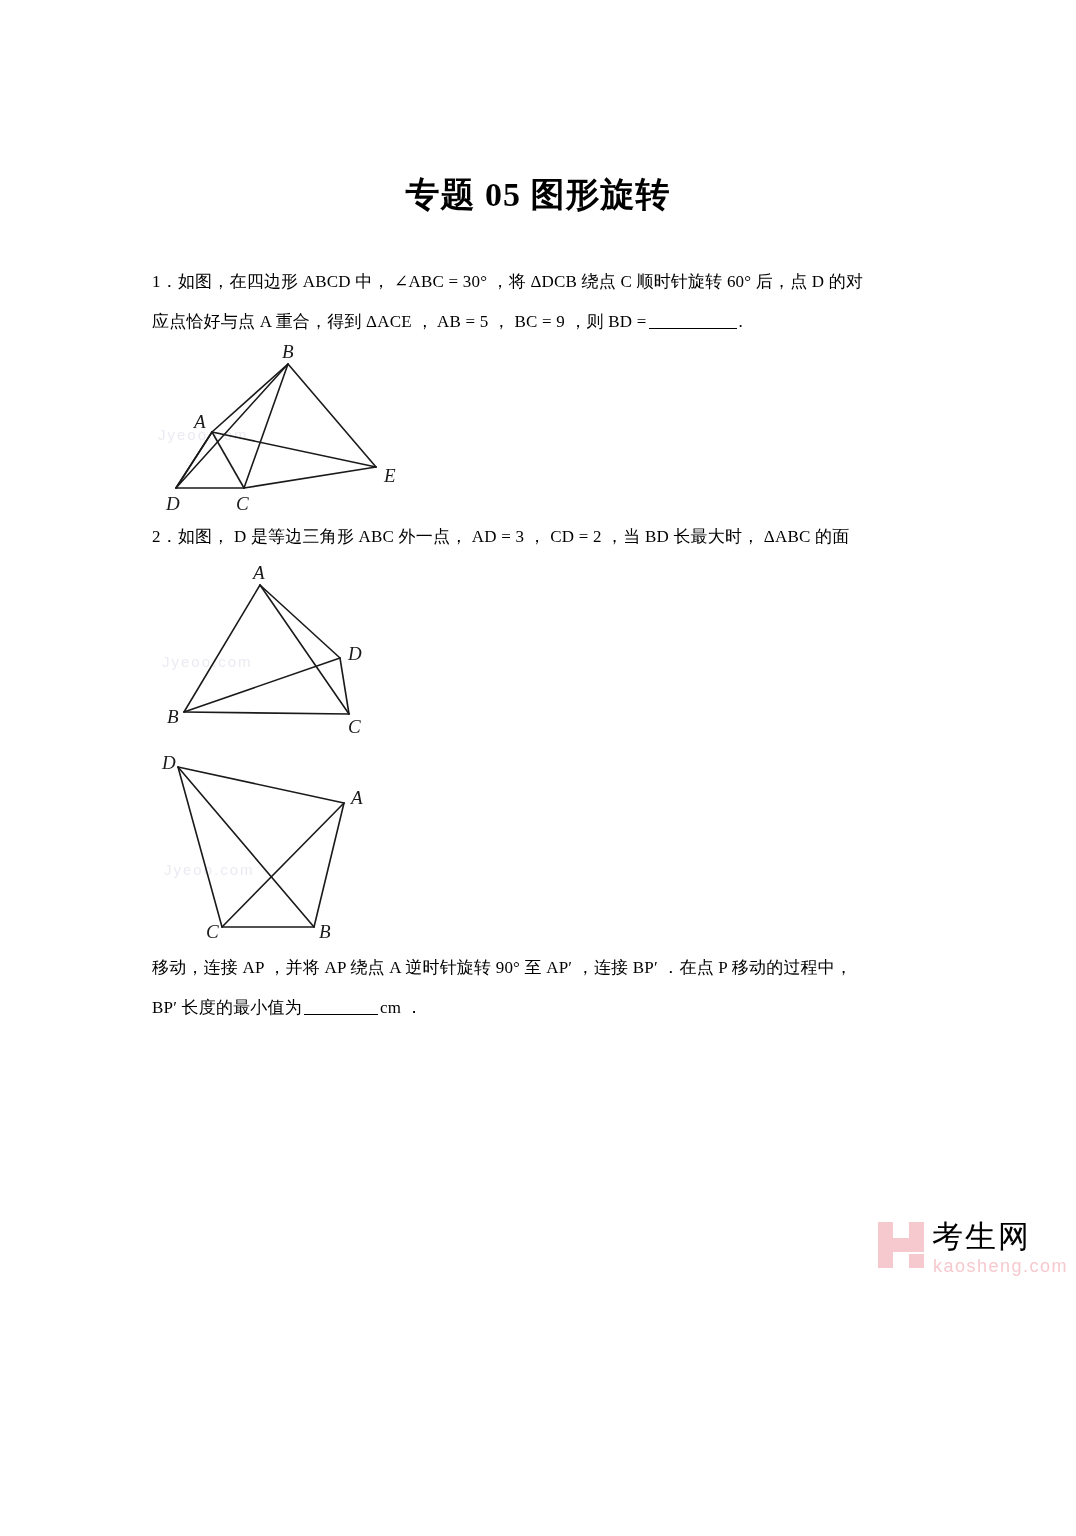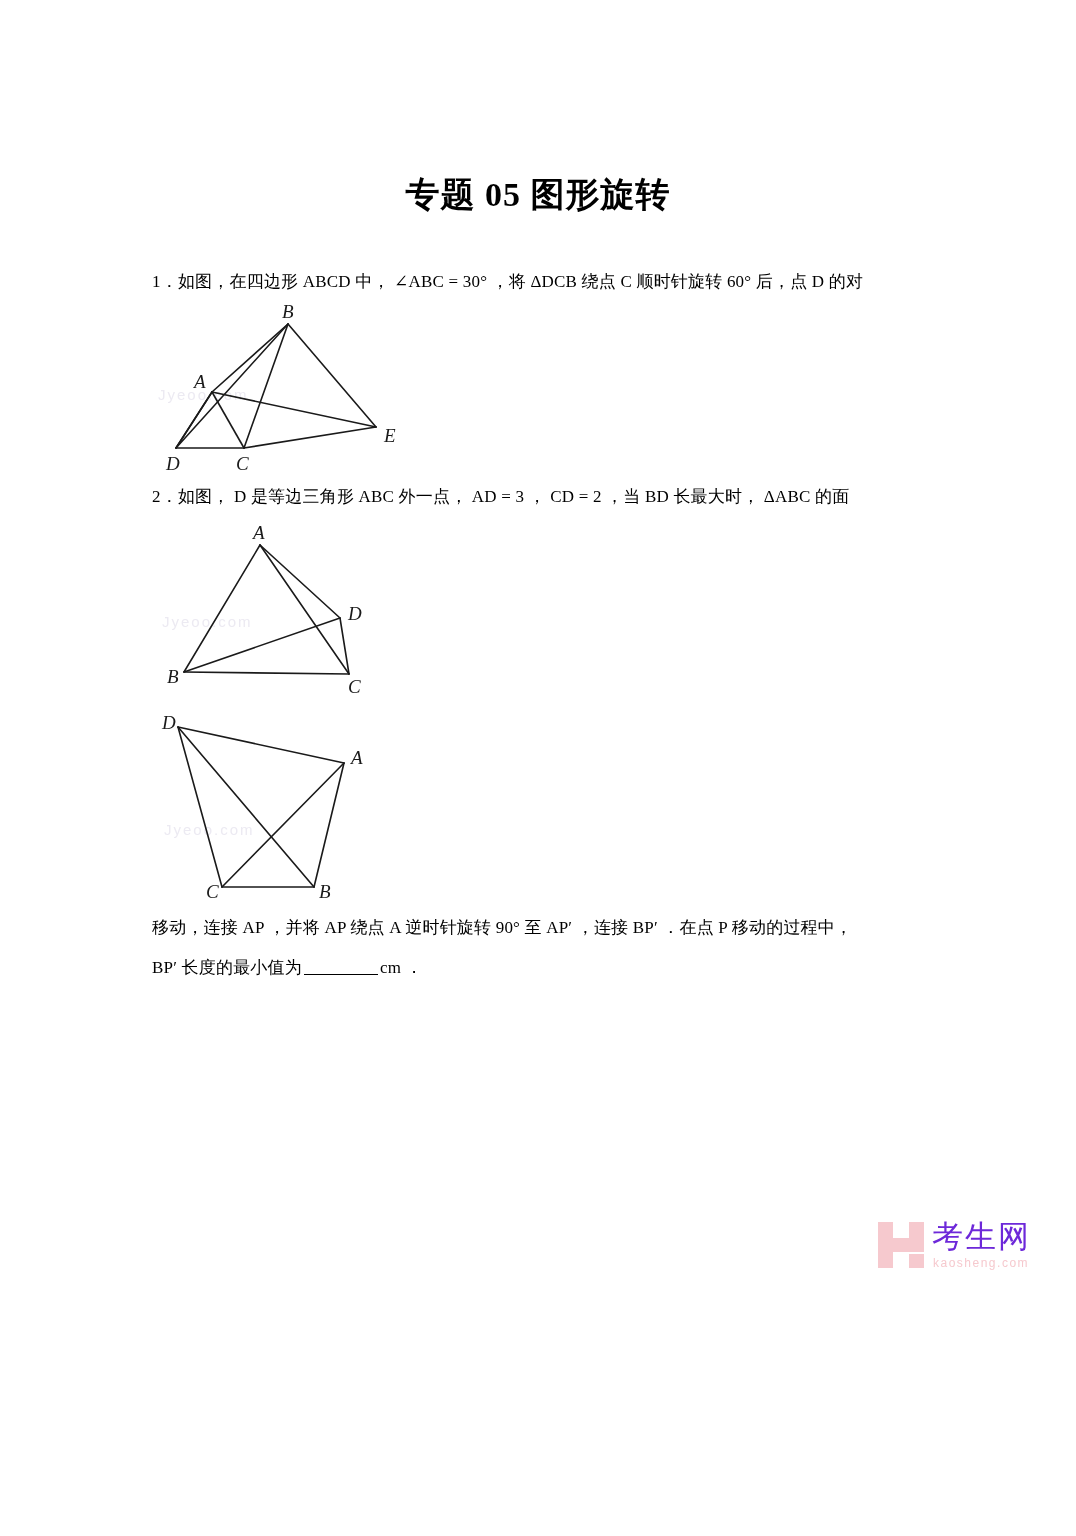--- a/index.html
+++ b/index.html
@@ -98,46 +98,49 @@
   .brand-mark .b1 { left: 0;    top: 0;   width: 15px; height: 46px; }
   .brand-mark .b2 { left: 31px; top: 0;   width: 15px; height: 30px; }
   .brand-mark .b3 { left: 13px; top: 16px;width: 20px; height: 14px; }
   .brand-mark .b4 { left: 31px; top: 32px;width: 15px; height: 14px; }
   .brand-cn {
     position: absolute;
     left: 62px;
     top: 2px;
     font-family: "Liberation Sans", sans-serif;
     font-size: 31px;
-    color: #6d28d9;
+    color: #000000;
     letter-spacing: 2px;
     font-weight: normal;
   }
   .brand-en {
     position: absolute;
     left: 63px;
     top: 42px;
     font-family: "Liberation Sans", sans-serif;
-    font-size: 12px;
+    font-size: 18px;
     color: #f6c9ce;
     letter-spacing: 1.5px;
   }
   .spacer-sm { height: 8px; }
 </style>
 </head>
 <body>
 
 <div class="page">
 
   <div class="title">专题 05  图形旋转</div>
 
   <div class="content">
 
     <div class="qtext">
       <div>1．如图，在四边形 ABCD 中， ∠ABC = 30° ，将 ΔDCB 绕点 C 顺时针旋转 60° 后，点 D 的对</div>
+      <div>
+        <span>应点恰好与点 A 重合，得到 ΔACE ， AB = 5 ， BC = 9 ，则 BD =</span><span class="blank-line"></span><span>.</span>
+      </div>
     </div>
 
     <div class="figwrap">
       <svg class="fig-svg" width="300" height="175" viewBox="0 0 300 175">
         <text class="fig-wm" x="6" y="98">Jyeoo.com</text>
         <g stroke="#1a1a1a" stroke-width="1.6" fill="none" stroke-linecap="round">
 
           <line x1="24" y1="146" x2="92" y2="146"></line>
           <line x1="24" y1="146" x2="60" y2="90"></line>
           <line x1="24" y1="146" x2="136" y2="22"></line>

